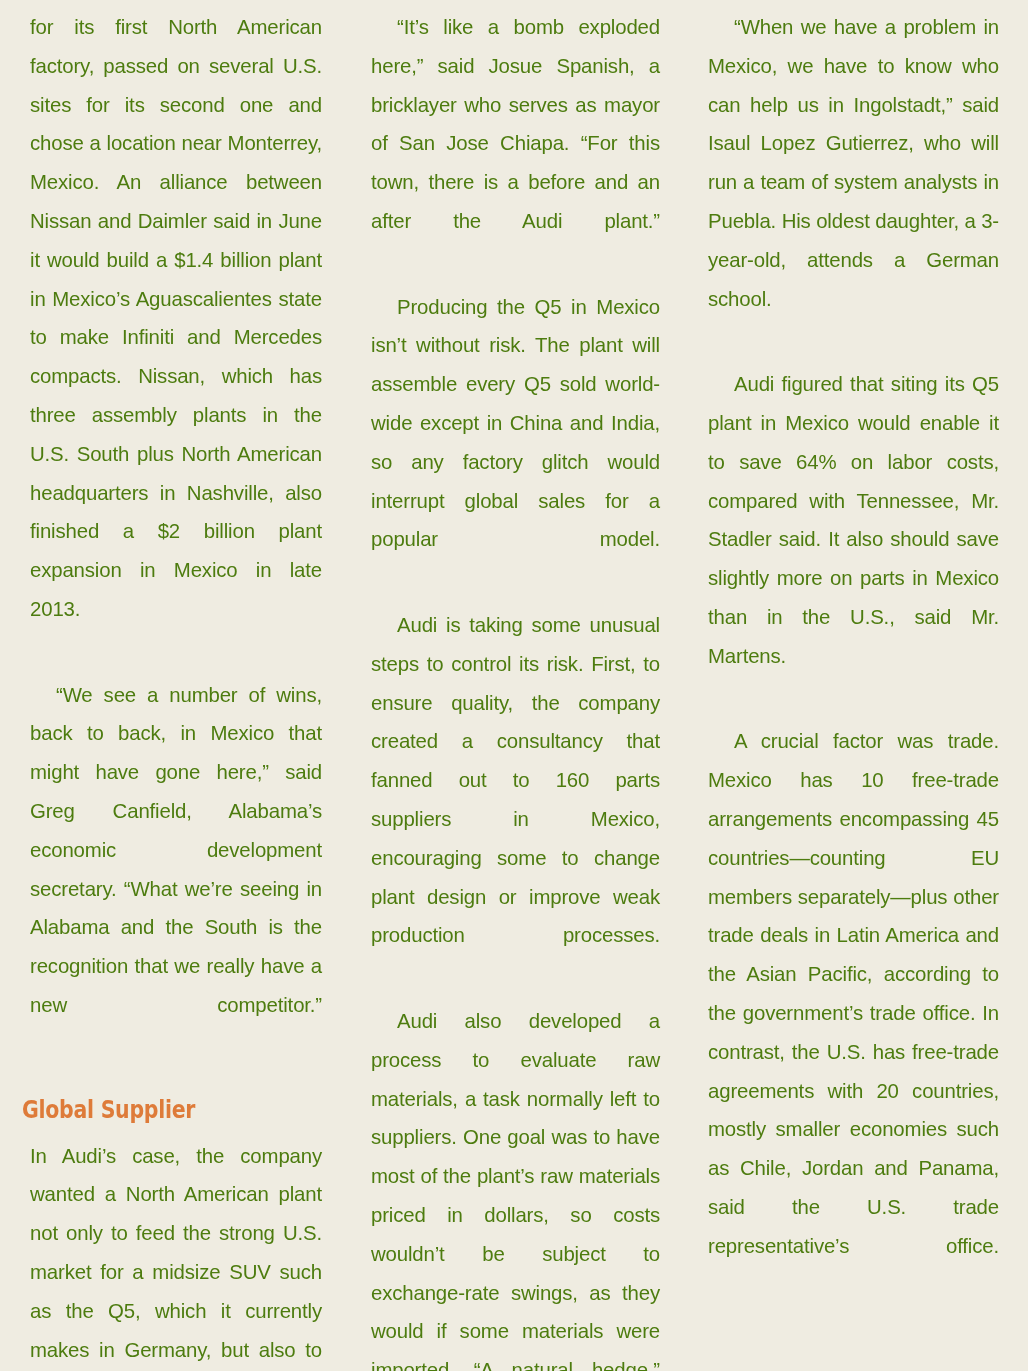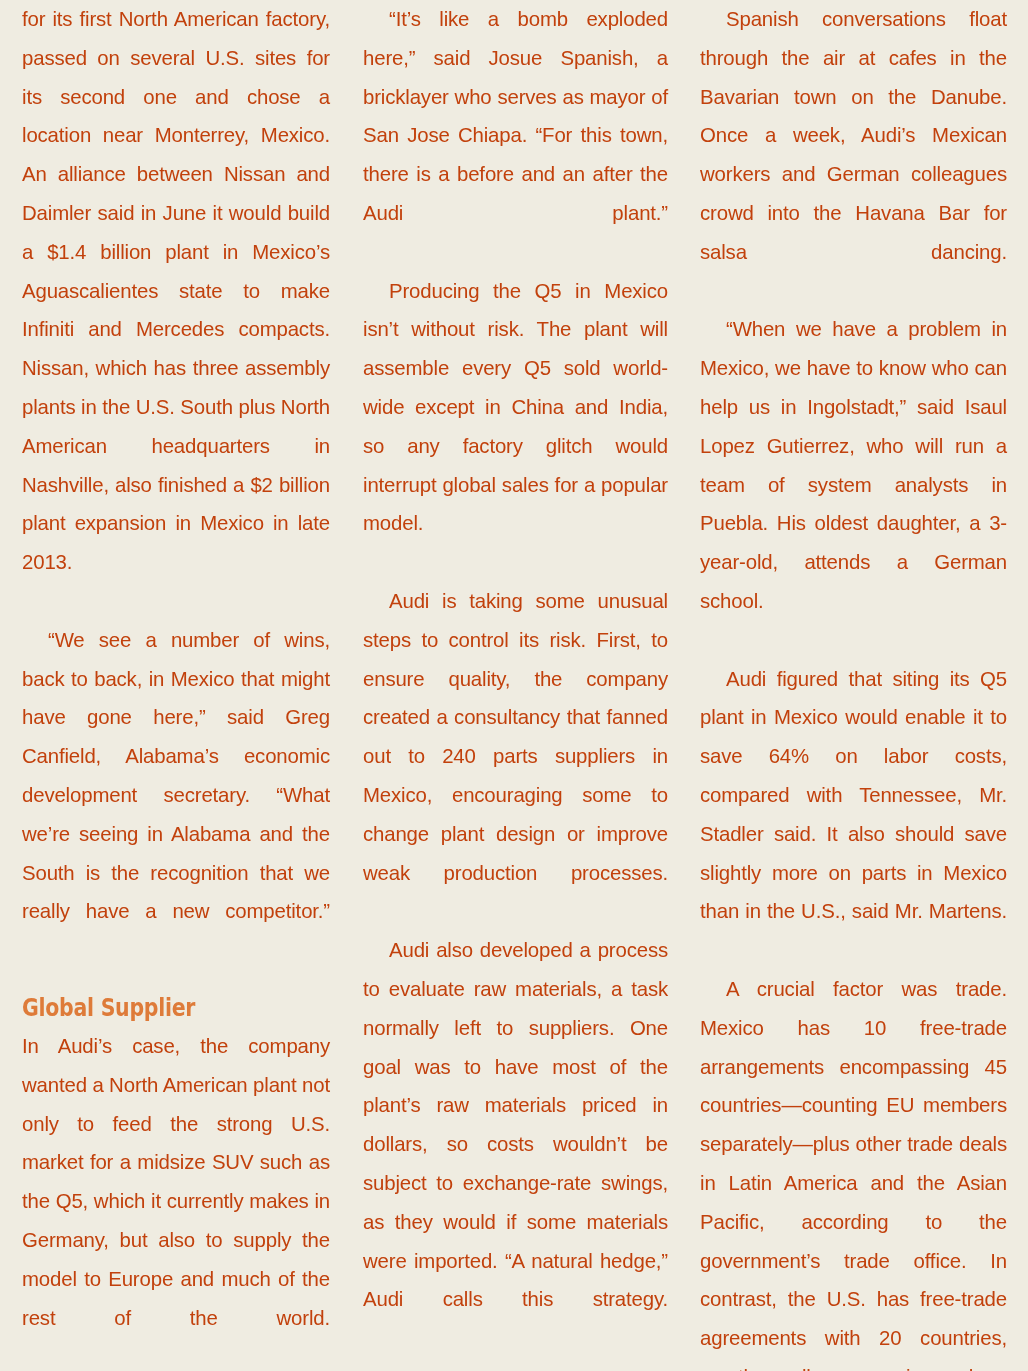--- a/index.html
+++ b/index.html
@@ -52,27 +52,27 @@
     padding-left: 20px;
     padding-right: 20px;
   }
   .col-right {
     width: 340px;
     padding-left: 12px;
     padding-right: 21px;
   }
 
   .column p {
-    margin: 0;
+    margin: 8px;
     font-size: 20.4px;
     line-height: 38.8px;
     text-align: justify;
     text-justify: inter-word;
     letter-spacing: -0.15px;
-    color: #c2410c;
+    color: #4d7c0f;
     -webkit-hyphens: none;
     hyphens: none;
     word-spacing: 0px;
   }
 
   .column p.indent {
     text-indent: 26px;
   }
 
   
@@ -110,24 +110,23 @@
 
     <div class="column col-left">
         <p class="">for its first North American factory, passed on several U.S. sites for its second one and chose a location near Monterrey, Mexico. An alliance between Nissan and Daimler said in June it would build a $1.4 billion plant in Mexico’s Aguascalientes state to make Infiniti and Mercedes compacts. Nissan, which has three assembly plants in the U.S. South plus North American headquarters in Nashville, also finished a $2 billion plant expansion in Mexico in late 2013.</p>
         <p class="indent">“We see a number of wins, back to back, in Mexico that might have gone here,” said Greg Canfield, Alabama’s economic development secretary. “What we’re seeing in Alabama and the South is the recognition that we really have a new competitor.”</p>
         <h2 class="subhead">Global Supplier</h2>
         <p class="">In Audi’s case, the company wanted a North American plant not only to feed the strong U.S. market for a midsize SUV such as the Q5, which it currently makes in Germany, but also to supply the model to Europe and much of the rest of the world.</p>
       </div>
     <div class="column col-mid">
         <p class="indent">“It’s like a bomb exploded here,” said Josue Spanish, a bricklayer who serves as mayor of San Jose Chiapa. “For this town, there is a before and an after the Audi plant.”</p>
         <p class="indent">Producing the Q5 in Mexico isn’t without risk. The plant will assemble every Q5 sold world-wide except in China and India, so any factory glitch would interrupt global sales for a popular model.</p>
-        <p class="indent">Audi is taking some unusual steps to control its risk. First, to ensure quality, the company created a consultancy that fanned out to 240 parts suppliers in Mexico, encouraging some to change plant design or improve weak production processes.</p>
+        <p class="indent">Audi is taking some unusual steps to control its risk. First, to ensure quality, the company created a consultancy that fanned out to 160 parts suppliers in Mexico, encouraging some to change plant design or improve weak production processes.</p>
         <p class="indent">Audi also developed a process to evaluate raw materials, a task normally left to suppliers. One goal was to have most of the plant’s raw materials priced in dollars, so costs wouldn’t be subject to exchange-rate swings, as they would if some materials were imported. “A natural hedge,” Audi calls this strategy.</p>
       </div>
     <div class="column col-right">
-        <p class="indent">Spanish conversations float through the air at cafes in the Bavarian town on the Danube. Once a week, Audi’s Mexican workers and German colleagues crowd into the Havana Bar for salsa dancing.</p>
         <p class="indent">“When we have a problem in Mexico, we have to know who can help us in Ingolstadt,” said Isaul Lopez Gutierrez, who will run a team of system analysts in Puebla. His oldest daughter, a 3-year-old, attends a German school.</p>
         <p class="indent">Audi figured that siting its Q5 plant in Mexico would enable it to save 64% on labor costs, compared with Tennessee, Mr. Stadler said. It also should save slightly more on parts in Mexico than in the U.S., said Mr. Martens.</p>
         <p class="indent">A crucial factor was trade. Mexico has 10 free-trade arrangements encompassing 45 countries—counting EU members separately—plus other trade deals in Latin America and the Asian Pacific, according to the government’s trade office. In contrast, the U.S. has free-trade agreements with 20 countries, mostly smaller economies such as Chile, Jordan and Panama, said the U.S. trade representative’s office.</p>
       </div>
 
   </div>
 </div>
 
 </body></html>

